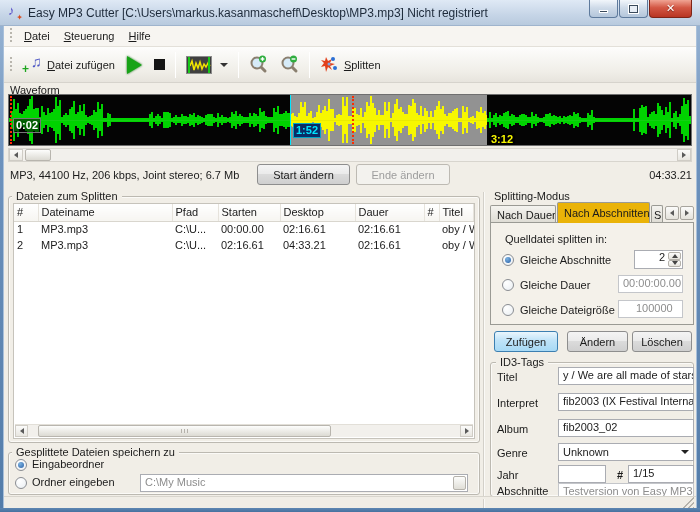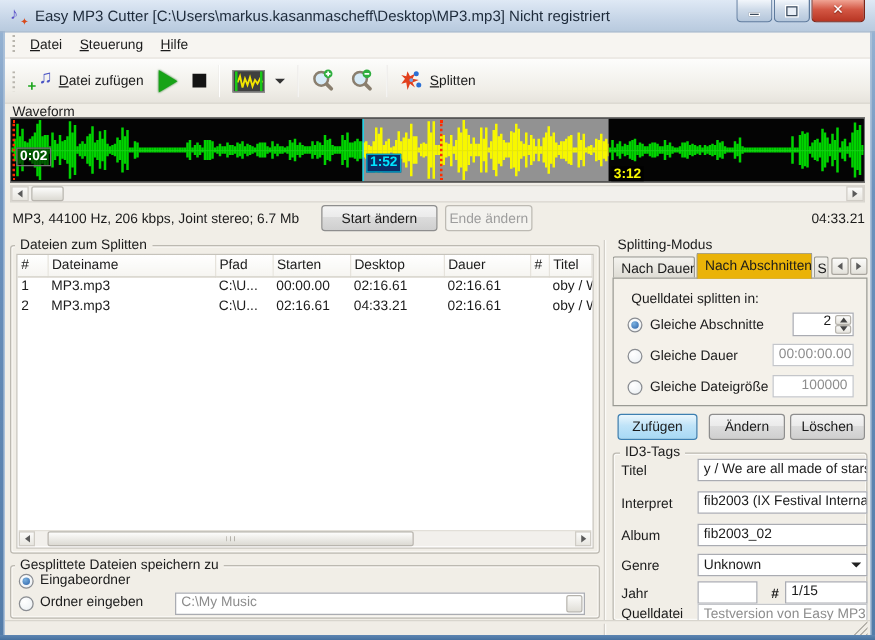--- a/index.html
+++ b/index.html
@@ -85,21 +85,21 @@
   .sb-track{flex:1;position:relative;}
   .sb-thumb{position:absolute;top:0;bottom:0;border:1px solid #b8b5ae;border-radius:2px;
     background:linear-gradient(180deg,#fdfdfc,#dcdad3);}
   .sb-thumb .grip{position:absolute;left:50%;top:3px;bottom:3px;width:7px;margin-left:-4px;
     background:repeating-linear-gradient(90deg,#b5b2ab 0 1px,transparent 1px 3px);}
   
   .file-info{position:absolute;left:10px;top:169px;}
   .btn{display:flex;align-items:center;justify-content:center;border:1px solid #8e8e8e;border-radius:3px;
     background:linear-gradient(180deg,#f4f4f4,#ebebeb 45%,#dcdcdc 46%,#cfcfcf);color:#1b1b1b;}
   .btn-start{position:absolute;left:257px;top:164px;width:93px;height:21px;}
-  .btn-end{position:absolute;left:356px;top:164px;width:70px;height:21px;
+  .btn-end{position:absolute;left:356px;top:164px;width:94px;height:21px;
     border-color:#bdbab3;background:#f3f2ee;color:#9d9d9d;}
   .total-time{position:absolute;left:620px;top:169px;width:72px;text-align:right;}
   
   .groupbox{position:absolute;border:1px solid #bcb9b1;border-radius:3px;box-shadow:inset 0 0 0 1px #fbfaf7;}
   .gb-label{position:absolute;background:#f1eee7;padding:0 4px;z-index:2;}
   .gb-files{left:8px;top:196px;width:472px;height:247px;}
   .lbl-files{left:12px;top:190px;}
   .gb-save{left:8px;top:452px;width:472px;height:43px;}
   .lbl-save{left:12px;top:446px;}
   .gb-id3{left:490px;top:362px;width:204px;height:135px;}
@@ -141,21 +141,21 @@
   .field{background:#fff;border:1px solid #aaacb2;padding:1px 4px;overflow:hidden;white-space:nowrap;}
   .field.disabled{color:#8d8d8d;border-color:#c4c6ca;}
   .spinner{position:absolute;left:143px;top:27px;width:49px;height:19px;z-index:2;}
   .spinner .val{position:absolute;inset:0;text-align:right;padding-right:17px;}
   .spin-btns{position:absolute;right:1px;top:1px;bottom:1px;width:13px;display:flex;flex-direction:column;z-index:3;}
   .spin-b{flex:1;display:flex;align-items:center;justify-content:center;border:1px solid #b5b2ab;border-radius:2px;
     background:linear-gradient(180deg,#fcfcfb,#e6e4dd);}
   .tri-u{width:0;height:0;border-left:3px solid transparent;border-right:3px solid transparent;border-bottom:4px solid #444;}
   .tri-d{width:0;height:0;border-left:3px solid transparent;border-right:3px solid transparent;border-top:4px solid #444;}
   .sp-field2{position:absolute;left:127px;top:52px;width:65px;height:18px;text-align:right;z-index:2;}
-  .sp-field3{position:absolute;left:127px;top:77px;width:65px;height:18px;text-align:right;z-index:2;padding-left:17px;}
+  .sp-field3{position:absolute;left:127px;top:77px;width:65px;height:18px;z-index:2;padding-left:17px;}
   .btn-zufuegen{position:absolute;left:494px;top:331px;width:64px;height:21px;
     border-color:#3c7fb1;background:linear-gradient(180deg,#eaf6fd,#bfe3f8 45%,#a7d9f5);}
   .btn-aendern{position:absolute;left:567px;top:331px;width:61px;height:21px;}
   .btn-loeschen{position:absolute;left:632px;top:331px;width:60px;height:21px;}
   
   .id3-lbl{position:absolute;left:497px;}
   .id3-field{position:absolute;left:558px;width:136px;height:18px;}
   .f-titel{top:367px;}.l-titel{top:371px;}
   .f-interpret{top:393px;}.l-interpret{top:397px;}
   .f-album{top:419px;}.l-album{top:423px;}
@@ -761,21 +761,21 @@
   <div class="field id3-field f-album">fib2003_02</div>
   <span class="id3-lbl l-genre">Genre</span>
   <div class="field id3-field f-genre">
     <span>Unknown</span>
     <span class="combo-arrow"></span>
   </div>
   <span class="id3-lbl l-jahr">Jahr</span>
   <div class="field id3-field f-jahr"></div>
   <span class="l-hash">#</span>
   <div class="field id3-field f-track">1/15</div>
-  <span class="id3-lbl l-komm">Quelldatei</span>
+  <span class="id3-lbl l-komm">Abschnitte</span>
   <div class="field id3-field f-komm">Testversion von Easy MP3 C</div>
 
   <div class="groupbox gb-save"></div>
   <div class="gb-label lbl-save">Gesplittete Dateien speichern zu</div>
   <span class="radio checked sv-radio1" style="position:absolute"></span>
   <span class="sv-lbl1">Eingabeordner</span>
   <span class="radio sv-radio2" style="position:absolute"></span>
   <span class="sv-lbl2">Ordner eingeben</span>
   <div class="field sv-path">
     <span>C:\My Music</span>

